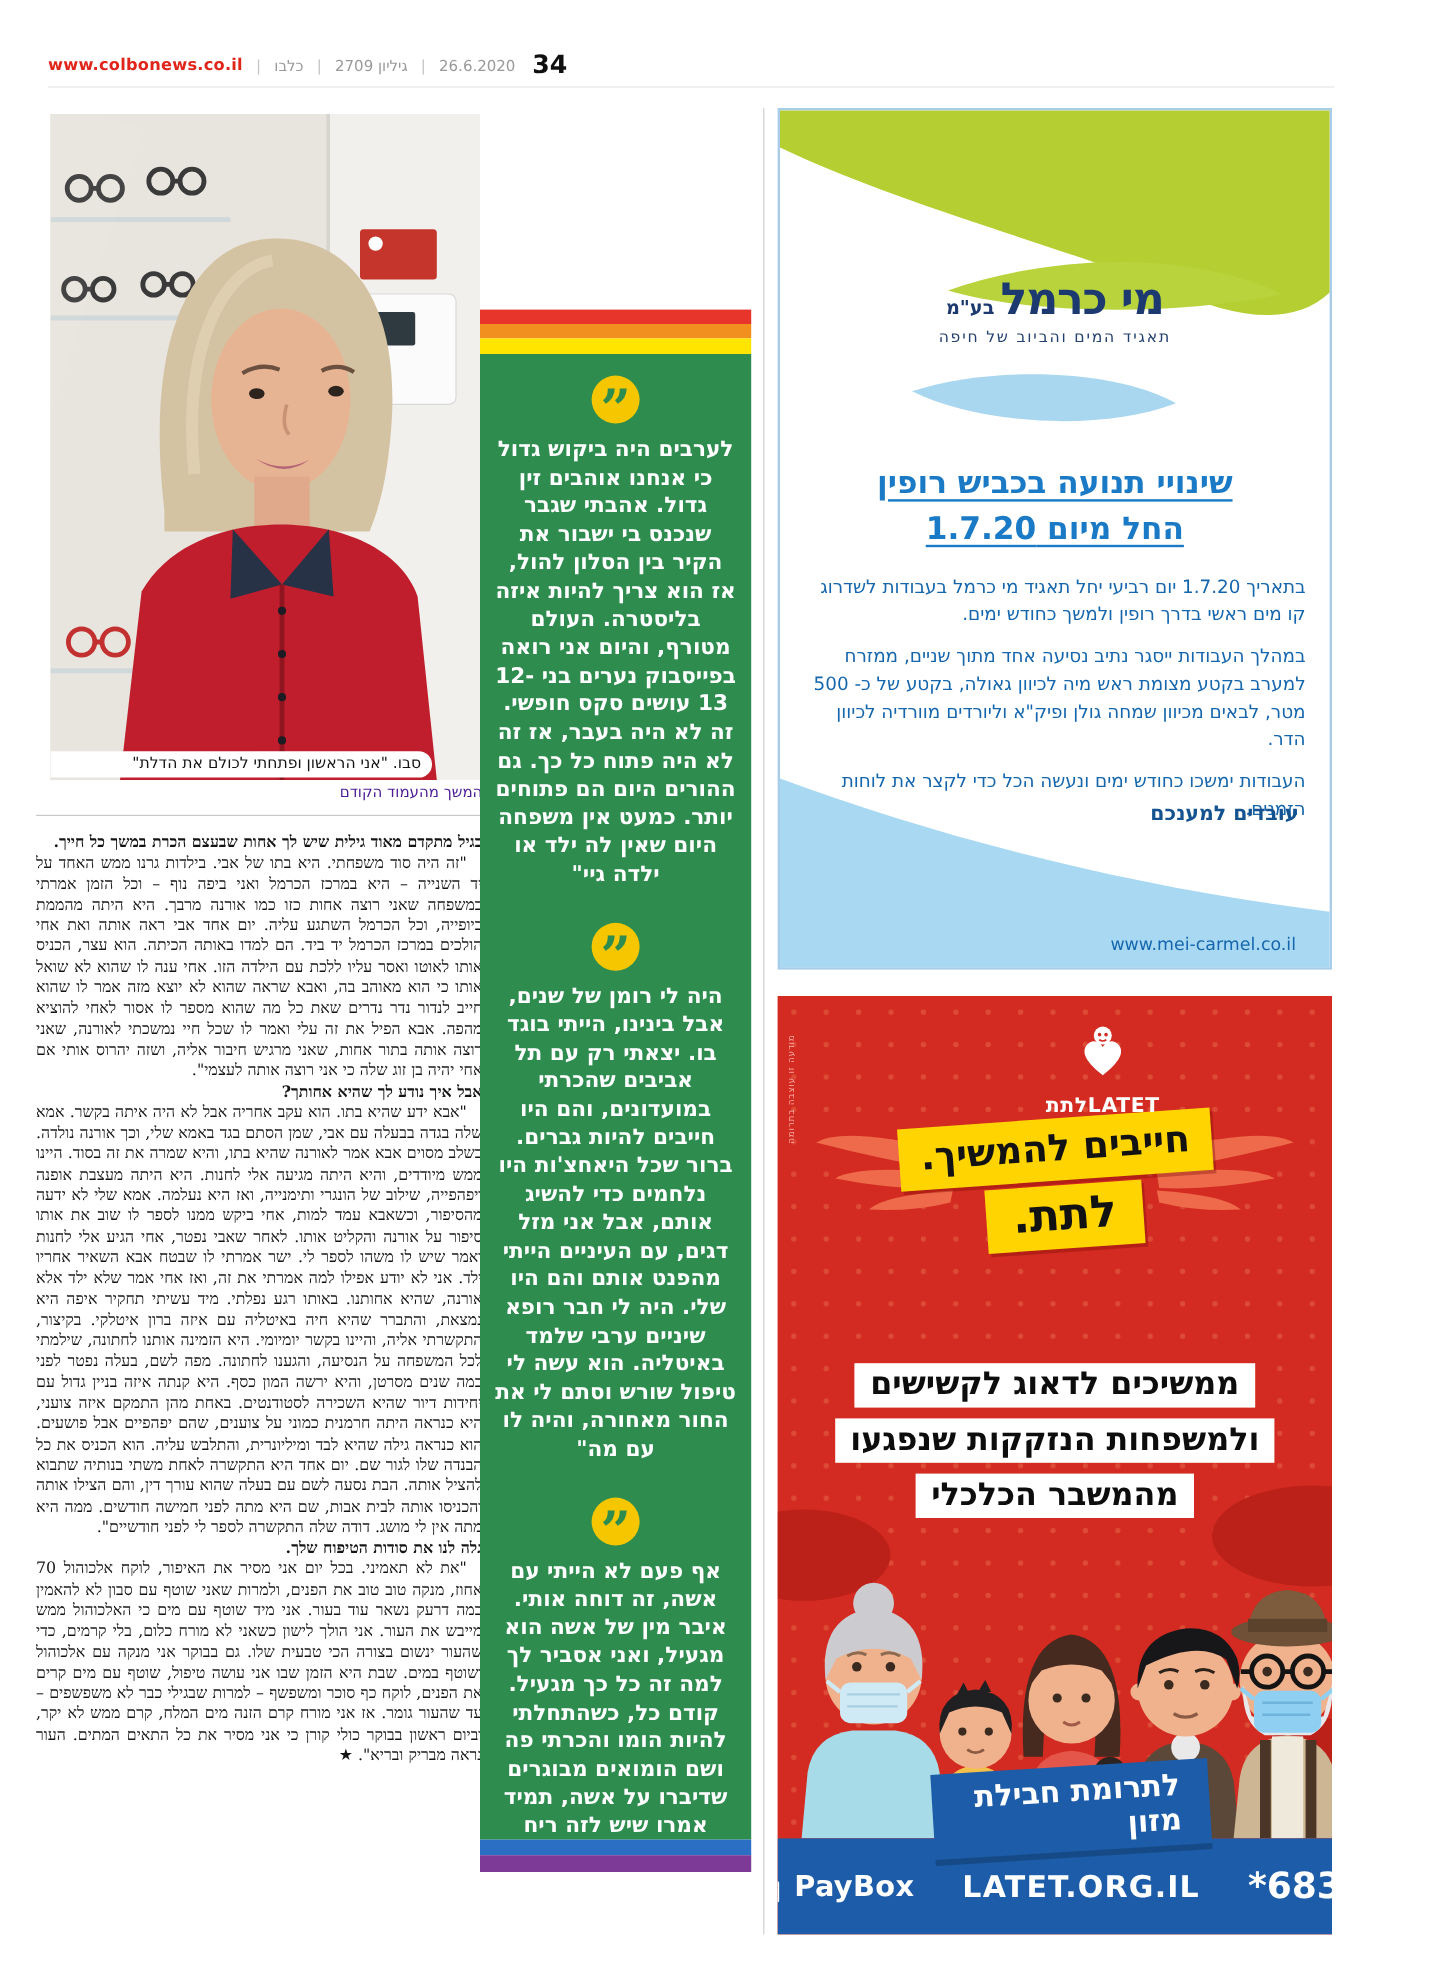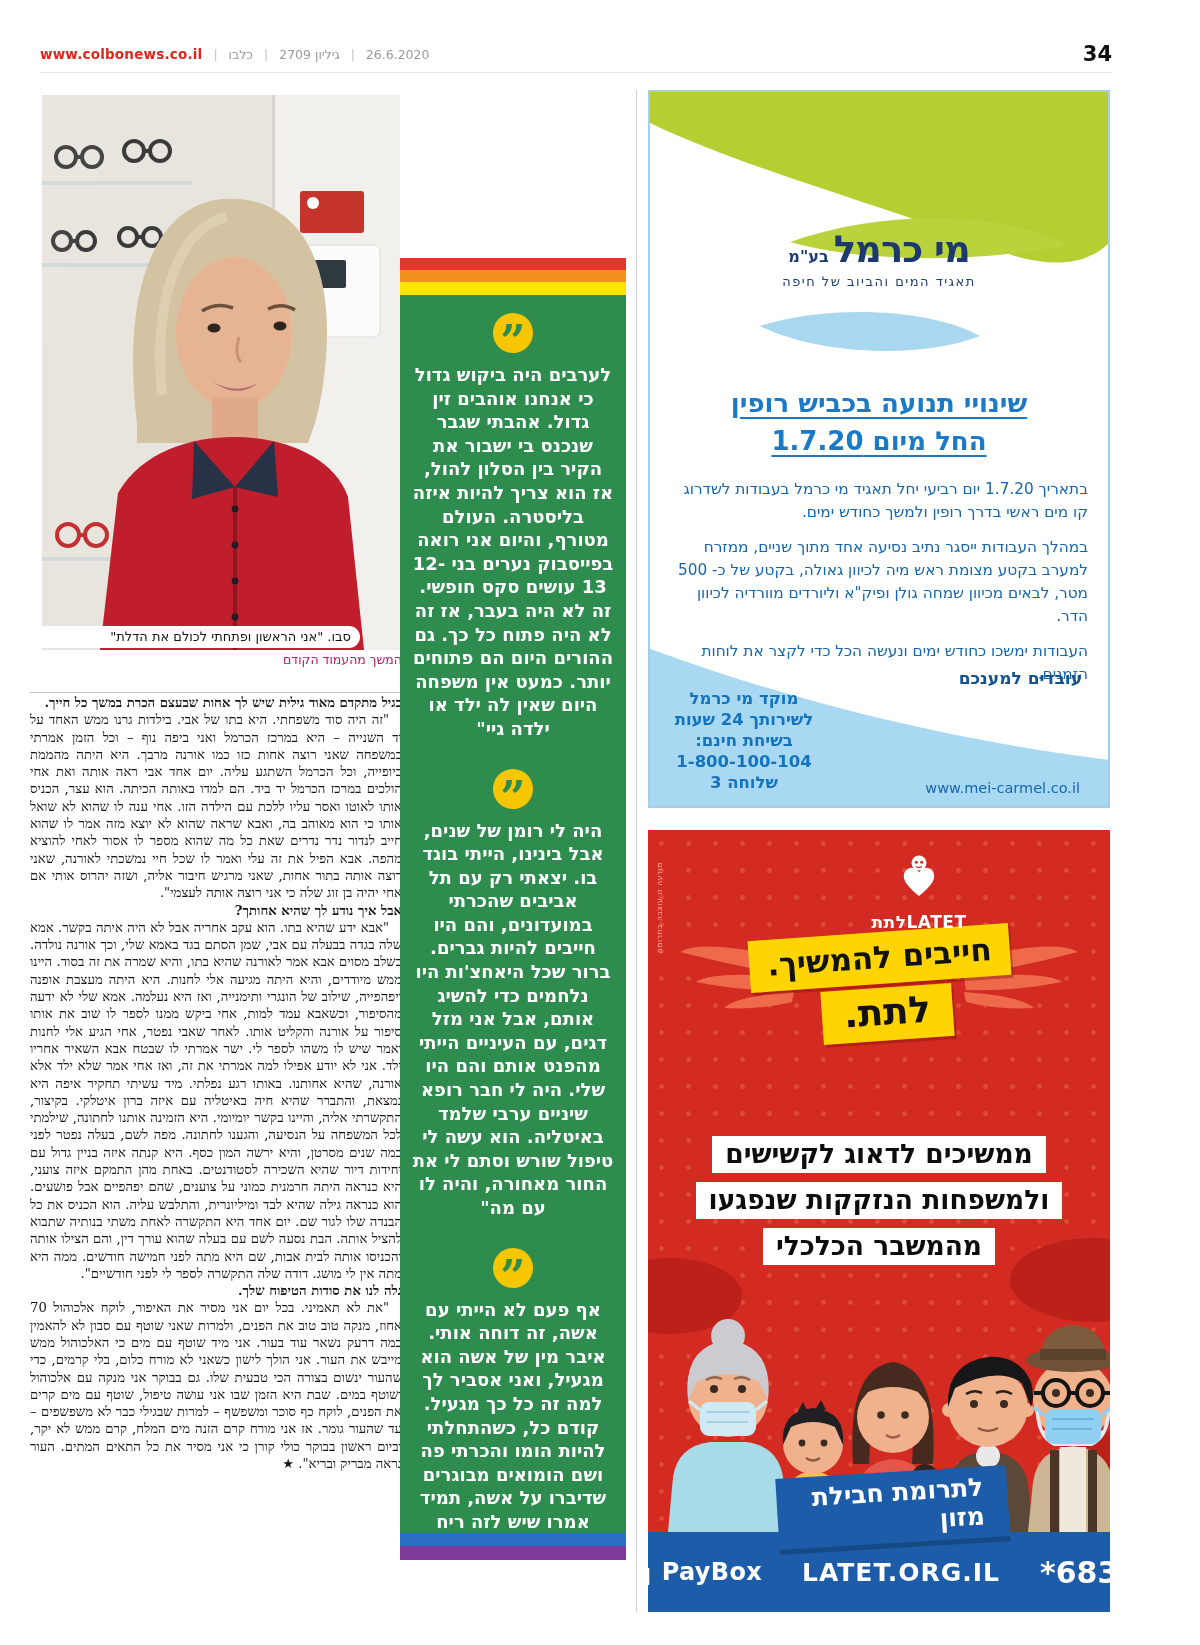--- a/index.html
+++ b/index.html
@@ -1,37 +1,37 @@
 <!DOCTYPE html>
 <html lang="he"><head>
 <meta charset="utf-8">
 <style>
   html,body{margin:0;padding:0;background:#fff;}
   .page{position:relative;width:1200px;height:1645px;background:#fff;overflow:hidden;
         font-family:"DejaVu Sans","Liberation Sans",sans-serif;color:#141414;}
 
   
   .masthead{position:absolute;top:36px;left:40px;right:88px;height:36px;
-            display:flex;align-items:center;justify-content:space-between;
+            display:flex;align-items:center;justify-content:flex-start;
             border-bottom:1px solid #e6e6e6;gap:14px;}
   .mast-left{display:flex;gap:11px;align-items:center;font-size:12.5px;color:#9a9a9a;}
   .mast-site{color:#e0251b;font-weight:bold;font-size:13.5px;letter-spacing:.2px;}
   .mast-sep{color:#c4c4c4;}
   .mast-num{font-size:21px;font-weight:bold;color:#101010;}
 
   
   .photo{position:absolute;left:42px;top:95px;width:358px;height:555px;overflow:hidden;background:#e8e4de;}
   .photo svg{display:block;}
   .caption{position:absolute;left:0;bottom:2px;width:300px;background:#fff;
            padding:3px 9px 4px;font-size:13px;font-weight:500;color:#151515;
            direction:rtl;text-align:right;border-radius:0 12px 12px 0;}
 
   
   .continued{position:absolute;left:30px;top:652px;width:372px;direction:rtl;
-             color:#be185d;font-size:12.5px;padding-bottom:25px;border-bottom:1px solid #c9c9c9;}
+             color:#4c1d95;font-size:12.5px;padding-bottom:12px;border-bottom:1px solid #c9c9c9;}
   article{position:absolute;left:30px;top:694px;width:372px;height:920px;overflow:hidden;
           direction:rtl;text-align:justify;color:#141414;
           font-family:"DejaVu Serif","Liberation Serif","DejaVu Sans",serif;
           font-size:13.2px;line-height:17.3px;}
   article p{margin:0;text-indent:13px;}
   article p.lead,article p.qhead{font-weight:bold;text-indent:0;}
 
   
   .quotecol{position:absolute;left:400px;top:258px;width:226px;height:1302px;
             display:flex;flex-direction:column;}
@@ -227,27 +227,20 @@
     </div>
     <div class="mei-body">
       <p>בתאריך 1.7.20 יום רביעי יחל תאגיד מי כרמל בעבודות לשדרוג קו מים ראשי בדרך רופין ולמשך כחודש ימים.</p>
       <p>במהלך העבודות ייסגר נתיב נסיעה אחד מתוך שניים, ממזרח למערב בקטע מצומת ראש מיה לכיוון גאולה, בקטע של כ- 500 מטר, לבאים מכיוון שמחה גולן ופיק"א וליורדים מוורדיה לכיוון הדר.</p>
       <p>העבודות ימשכו כחודש ימים ונעשה הכל כדי לקצר את לוחות הזמנים.</p>
     </div>
     <svg class="mei-bottom-svg" viewBox="0 0 462 200" xmlns="http://www.w3.org/2000/svg">
       <path d="M0 40 C140 92 300 132 462 152 L462 200 L0 200 Z" fill="#a9d9f2"></path>
     </svg>
     <div class="mei-staff">עובדים למענכם</div>
-    <div class="mei-phone">
-      <div>מוקד מי כרמל</div>
-      <div>לשירותך 24 שעות</div>
-      <div>בשיחת חינם:</div>
-      <div>1-800-100-104</div>
-      <div>שלוחה 3</div>
-    </div>
     <div class="mei-web">www.mei-carmel.co.il</div>
   </section>
 
   <section class="ad-latet">
     <div class="latet-credit">מודעה זו עוצבה בתרומה</div>
 
     <div class="latet-logo">
       <svg width="46" height="46" viewBox="0 0 46 46" xmlns="http://www.w3.org/2000/svg">
         <circle cx="23" cy="9" r="7.5" fill="#fff"></circle>
         <circle cx="20.3" cy="8.2" r="1.5" fill="#d32b21"></circle>

